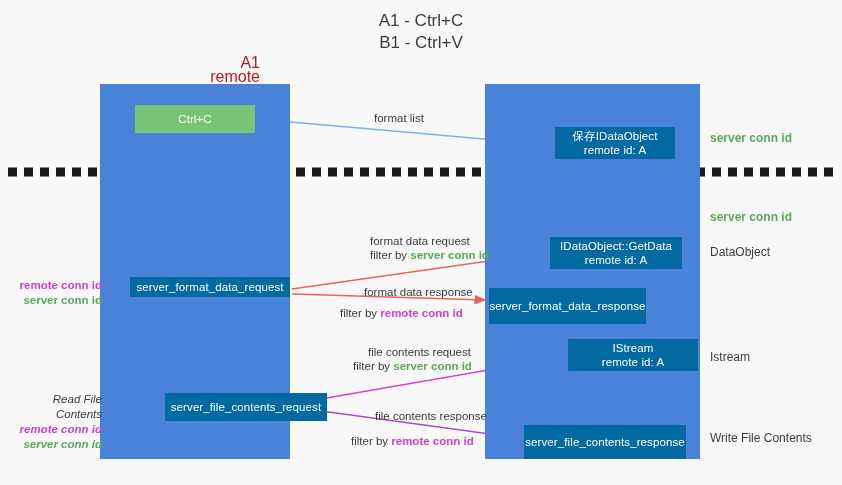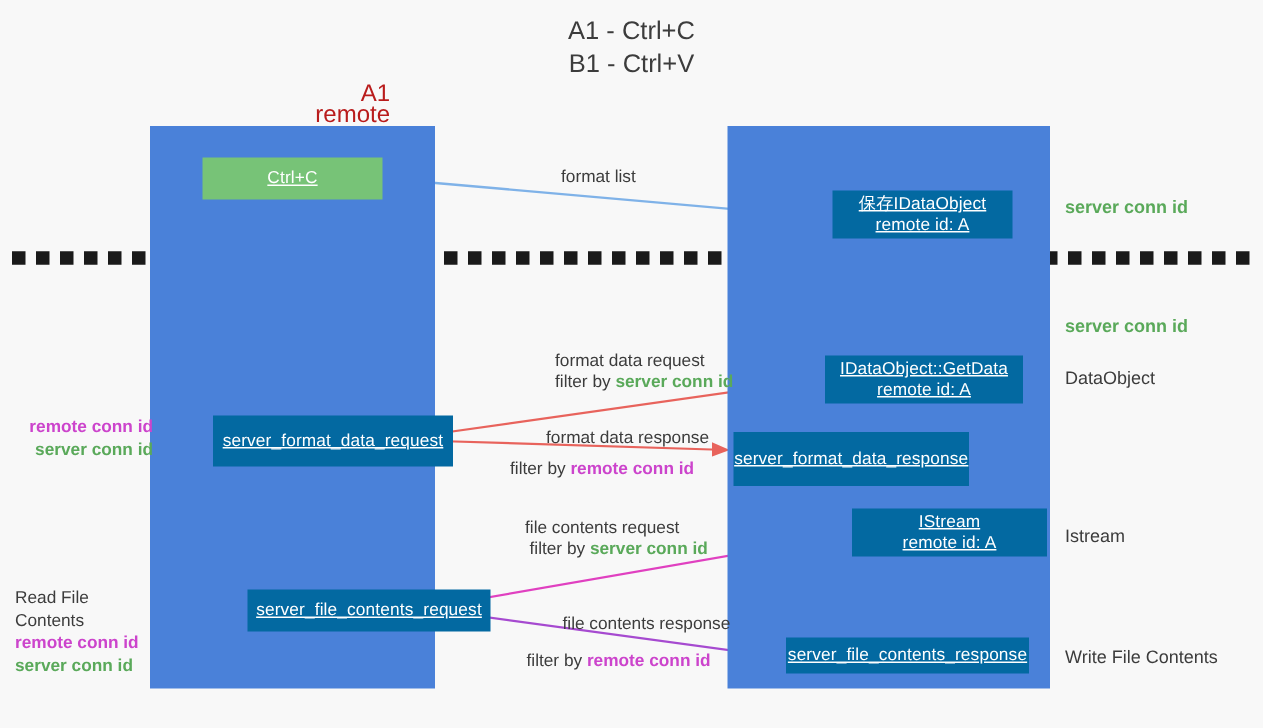--- a/index.html
+++ b/index.html
@@ -39,62 +39,61 @@
 
   
   .box{
     box-sizing:border-box;
     display:flex;align-items:center;justify-content:center;
     text-align:center;
     color:#ffffff;
     font-size:11.5px;line-height:14px;
     white-space:pre-line;
     letter-spacing:.1px;
-    text-decoration:underline;
   }
   .box.green{background:#77c377;}
   .box.orange{background:#0369a1;}
 
   #box-ctrlc{left:135px;top:105px;width:120px;height:28px;}
   #box-idataobject{left:555px;top:127px;width:120px;height:32px;}
   #box-ctrlv{left:555px;top:181px;width:118px;height:26px;}
   #box-getdata{left:550px;top:237px;width:132px;height:32px;}
-  #box-fmt-req{left:130px;top:277px;width:160px;height:34px;margin-left:12px;}
+  #box-fmt-req{left:130px;top:277px;width:160px;height:20px;}
   #box-fmt-resp{left:489px;top:288px;width:157px;height:36px;}
   #box-istream{left:568px;top:339px;width:130px;height:32px;}
   #box-file-req{left:128px;top:393px;width:162px;height:28px;margin-left:37px;}
-  #box-file-resp{left:524px;top:425px;width:162px;height:24px;}
+  #box-file-resp{left:524px;top:425px;width:162px;height:34px;}
 
   
   .side-label{font-size:12px;line-height:15px;color:#3c3c3c;}
   .side-label.green{color:#5aa95a;font-weight:bold;}
   #lbl-serverconn-1{left:710px;top:131px;}
   #lbl-serverconn-2{left:710px;top:210px;}
   #lbl-dataobject{left:710px;top:245px;}
   #lbl-istream{left:710px;top:350px;}
   #lbl-writefile{left:710px;top:431px;}
 
   
   .left-label{font-size:11.5px;line-height:15px;}
   .left-label .remote{color:#cc44cc;font-weight:bold;}
   .left-label .server{color:#5aa95a;font-weight:bold;}
   .left-label .plain{color:#3c3c3c;}
   #lbl-left-fmt{left:10px;top:278px;width:92px;text-align:right;}
-  #lbl-left-file{left:10px;top:392px;width:92px;text-align:left;}
+  #lbl-left-file{left:10px;top:392px;width:92px;text-align:right;font-style:italic;}
 
   
   .cap{font-size:11.5px;line-height:15px;color:#3c3c3c;white-space:nowrap;}
   .cap .remote{color:#cc44cc;font-weight:bold;}
   .cap .server{color:#5aa95a;font-weight:bold;}
   #cap-formatlist{left:374px;top:111px;}
   #cap-fmt-req{left:370px;top:234px;}
   #cap-fmt-req2{left:370px;top:248px;}
   #cap-fmt-resp{left:364px;top:285px;}
   #cap-fmt-resp2{left:340px;top:306px;}
-  #cap-file-req{left:350px;top:345px;}
+  #cap-file-req{left:368px;top:345px;}
   #cap-file-req2{left:353px;top:359px;}
   #cap-file-resp{left:375px;top:409px;}
   #cap-file-resp2{left:351px;top:434px;}
 
   
   #wires{position:absolute;left:0;top:0;width:842px;height:485px;pointer-events:none;}
 </style>
 </head>
 <body>
 

